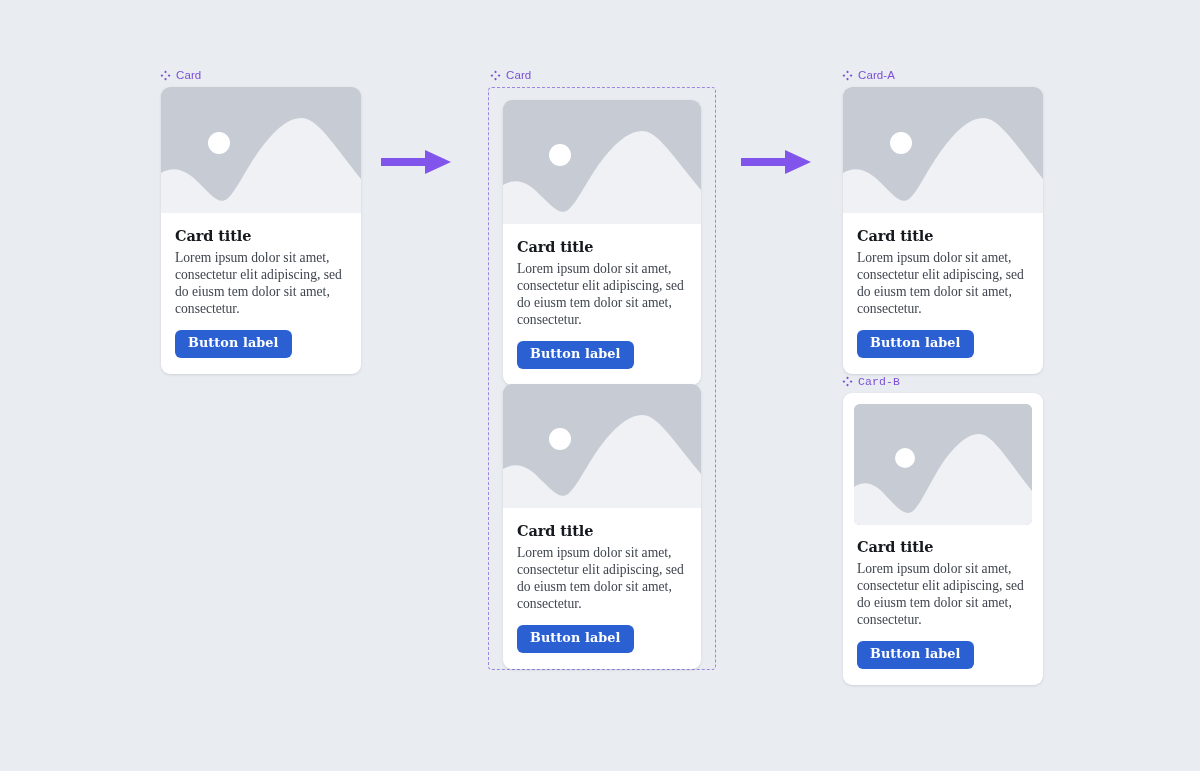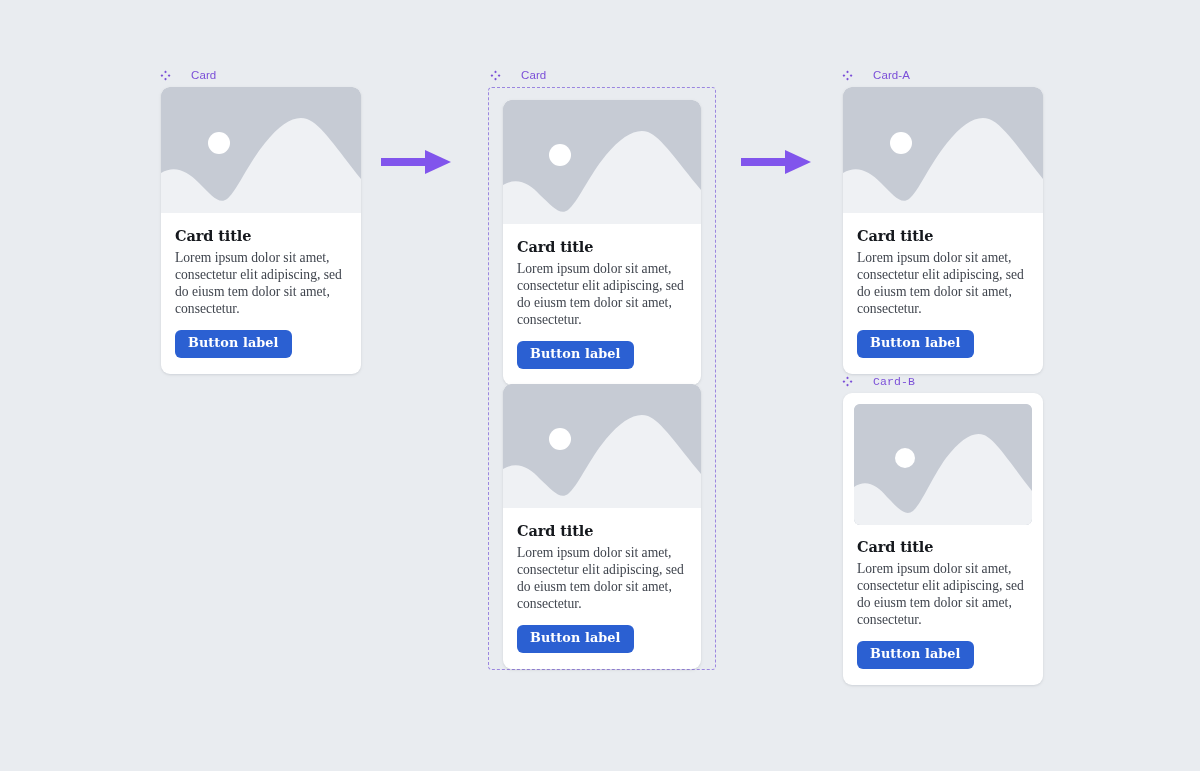--- a/index.html
+++ b/index.html
@@ -19,21 +19,21 @@
   .canvas {
     position: absolute;
     inset: 0;
   }
 
   
   .comp-label {
     position: absolute;
     display: flex;
     align-items: center;
-    gap: 20px;
+    gap: 5px;
     font-family: "Liberation Sans", sans-serif;
     font-size: 11.5px;
     color: #7b4fd8;
     letter-spacing: .1px;
     white-space: nowrap;
   }
   .comp-icon {
     width: 11px;
     height: 11px;
     display: block;

